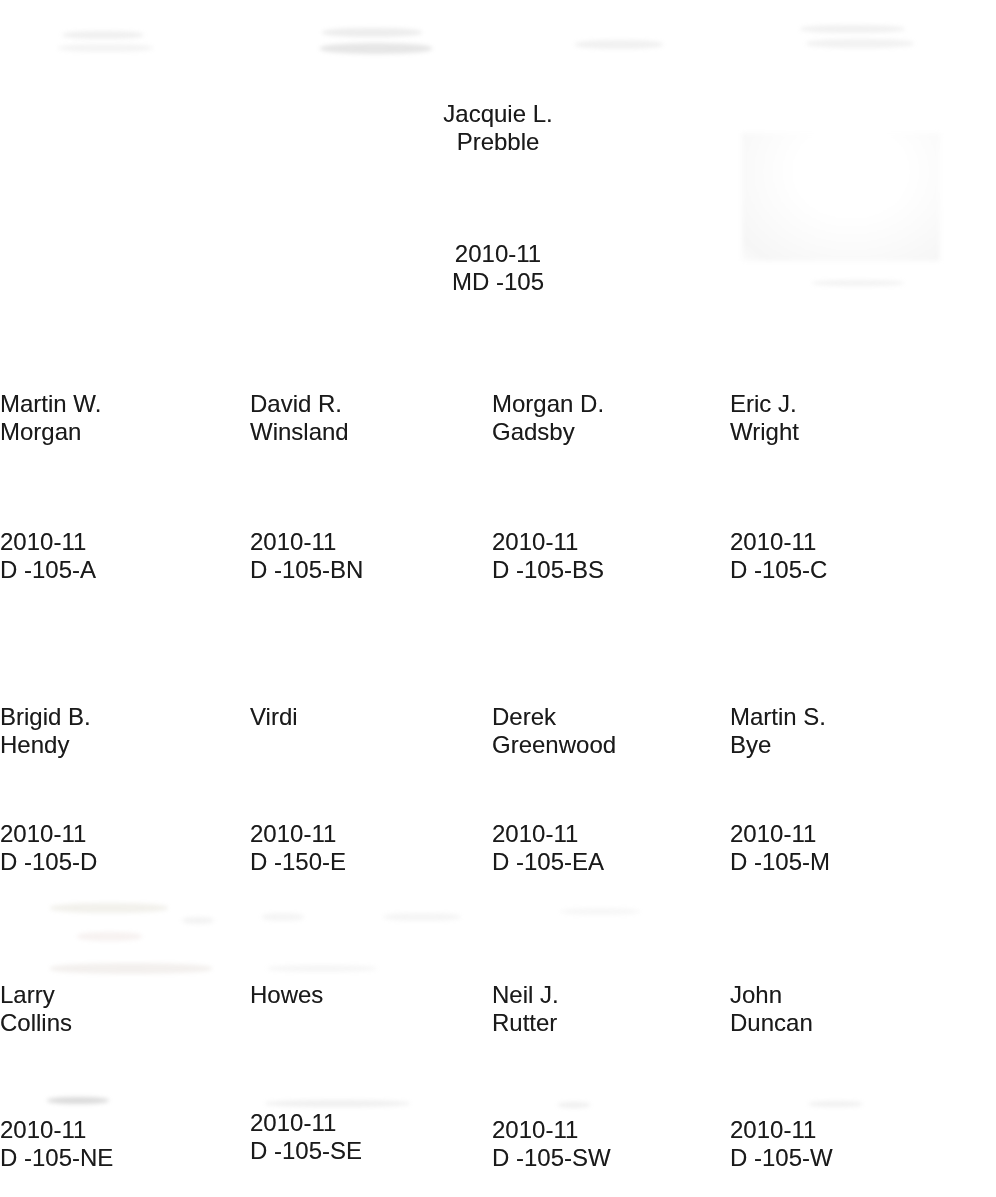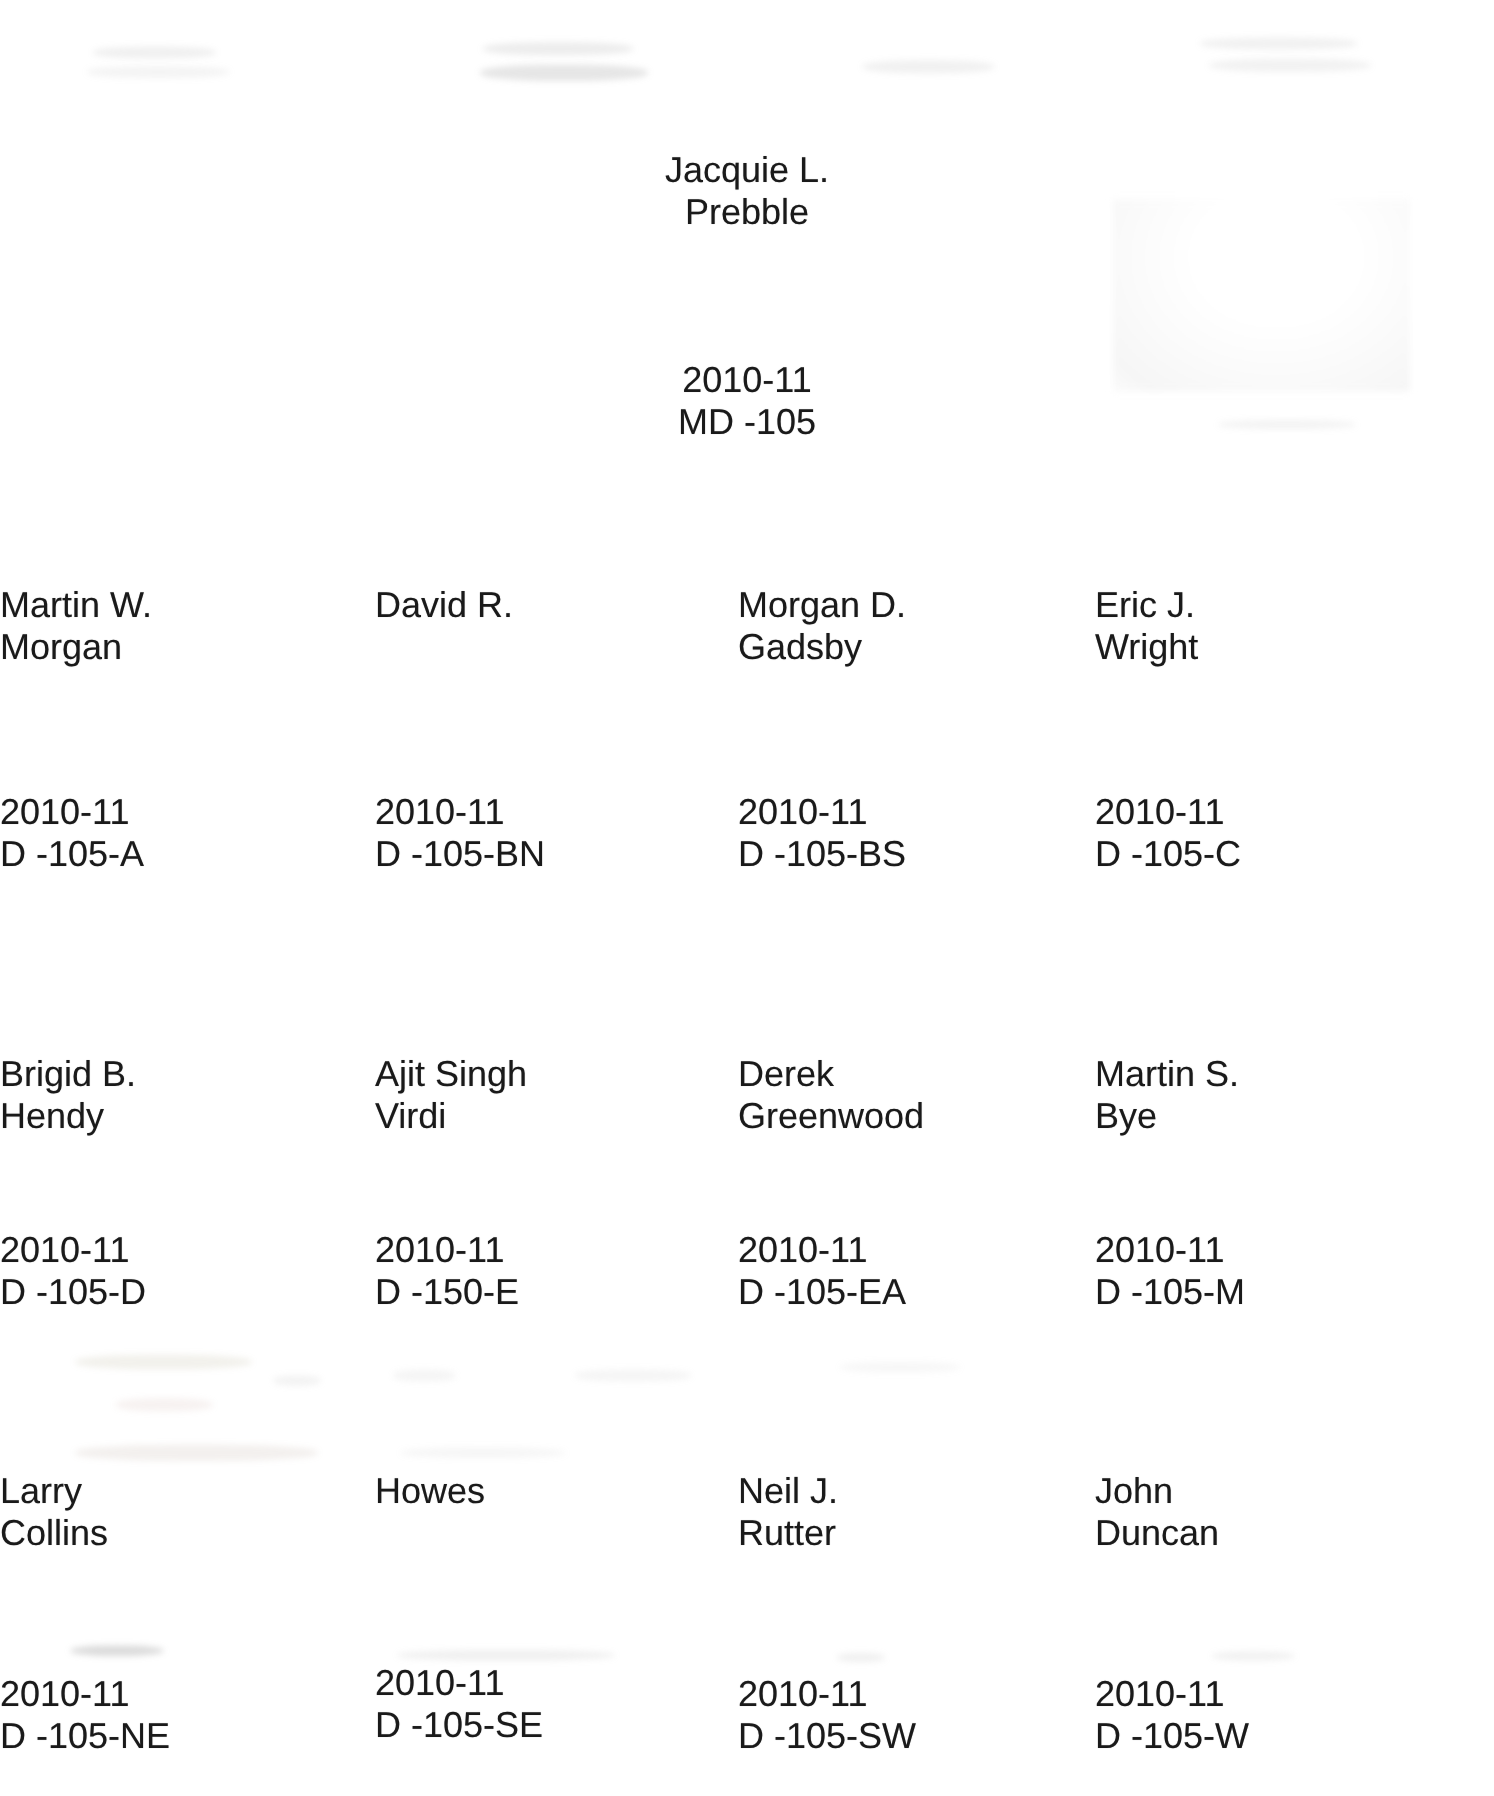--- a/index.html
+++ b/index.html
@@ -91,20 +91,21 @@
     <div class="line">MD -105</div>
   </div>
 
   <div class="grid-row" style="top:390px">
     <div class="cell">
       <div class="line">Martin W.</div>
       <div class="line">Morgan</div>
     </div>
     <div class="cell">
       <div class="line">David R.</div>
+      <div class="line">Winsland</div>
     </div>
     <div class="cell">
       <div class="line">Morgan D.</div>
       <div class="line">Gadsby</div>
     </div>
     <div class="cell">
       <div class="line">Eric J.</div>
       <div class="line">Wright</div>
     </div>
   </div>
@@ -127,21 +128,20 @@
       <div class="line">D -105-C</div>
     </div>
   </div>
 
   <div class="grid-row" style="top:703px">
     <div class="cell">
       <div class="line">Brigid B.</div>
       <div class="line">Hendy</div>
     </div>
     <div class="cell">
-      <div class="line">Ajit Singh</div>
       <div class="line">Virdi</div>
     </div>
     <div class="cell">
       <div class="line">Derek</div>
       <div class="line">Greenwood</div>
     </div>
     <div class="cell">
       <div class="line">Martin S.</div>
       <div class="line">Bye</div>
     </div>

